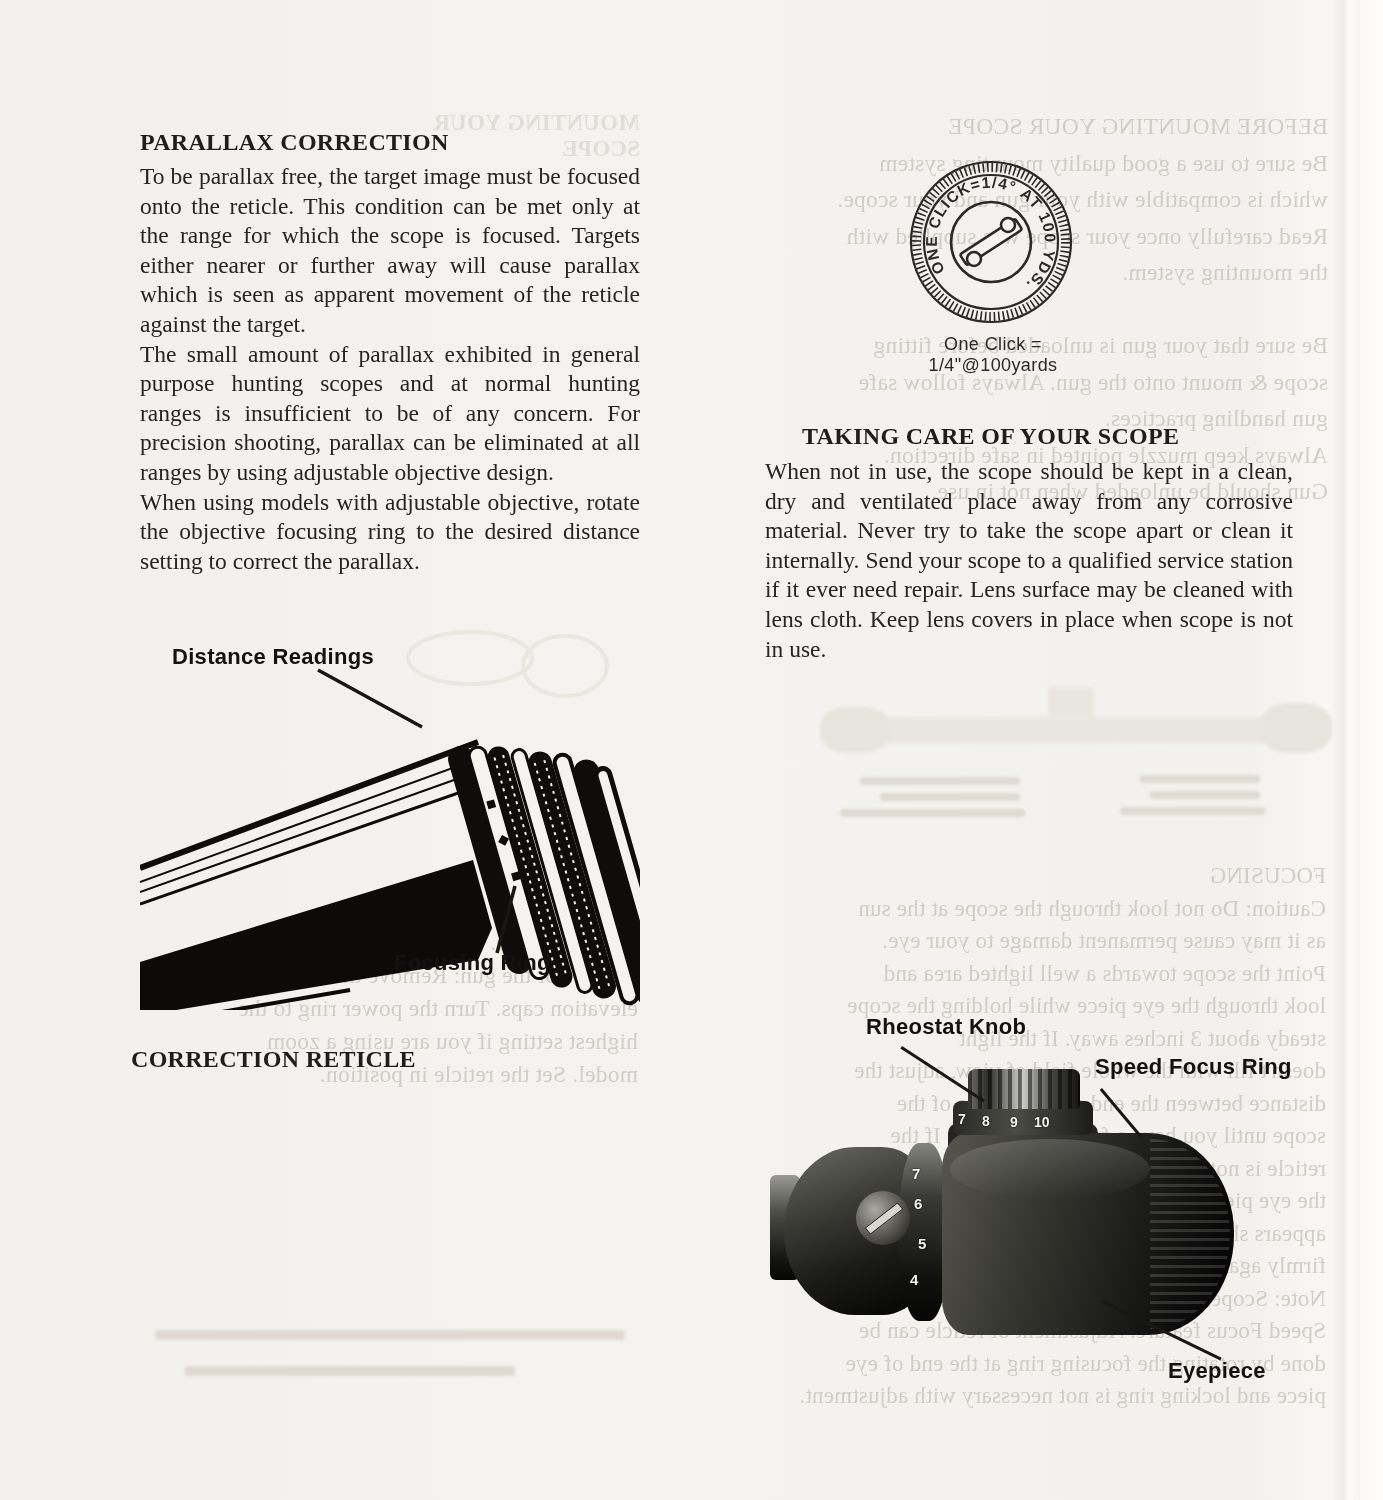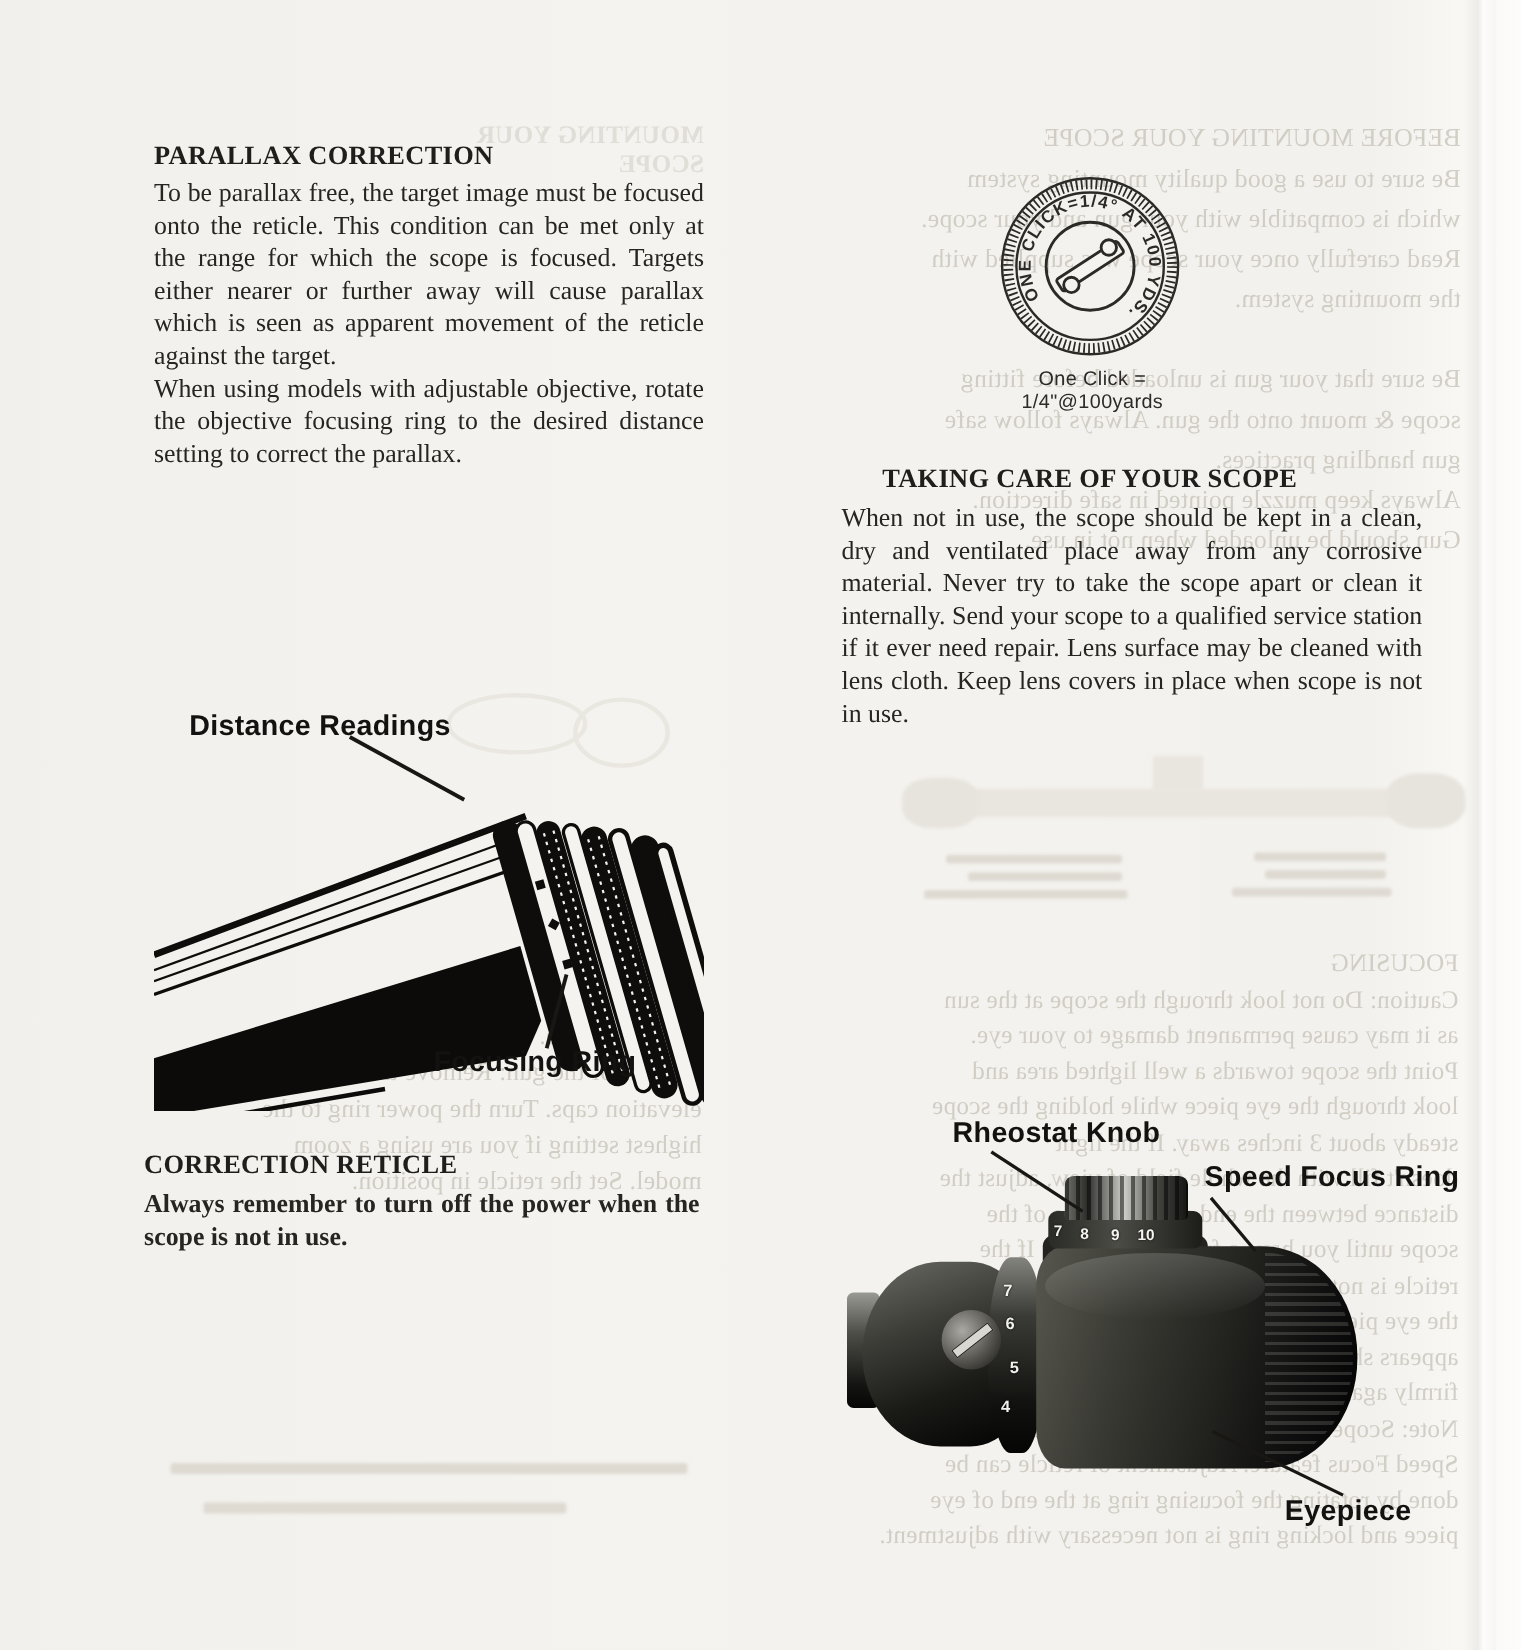--- a/index.html
+++ b/index.html
@@ -18,21 +18,21 @@
   .abs{position:absolute;}
   .h{
     font-weight:bold;font-size:24px;color:#1f1e1c;letter-spacing:.3px;z-index:2;
   }
   .body-text{
     font-size:23.5px;line-height:29.6px;color:#262521;text-align:justify;z-index:2;
   }
   .body-text p{margin:0;}
   .bold-p{font-weight:bold;}
   .lbl{
-    font-family:"Liberation Sans",sans-serif;font-weight:bold;font-size:26px;
+    font-family:"Liberation Sans",sans-serif;font-weight:bold;font-size:22px;
     color:#131210;letter-spacing:.3px;z-index:3;white-space:nowrap;
   }
   .caption{
     font-family:"Liberation Sans",sans-serif;font-size:18px;color:#2c2b28;
     text-align:center;z-index:2;letter-spacing:.4px;
   }
   .leader{
     position:absolute;height:0;border-top:3px solid #181714;transform-origin:0 0;z-index:3;
   }
   
@@ -130,20 +130,21 @@
 
 <div class="ghost" style="left:145px;top:1330px;width:500px;height:70px;">
   <div class="ghost-bar" style="left:10px;top:0;width:470px;height:10px;"></div>
   <div class="ghost-bar" style="left:40px;top:36px;width:330px;height:10px;"></div>
 </div>
 
 <div class="abs h" style="left:140px;top:129px;">PARALLAX CORRECTION</div>
 
 <div class="abs body-text" style="left:140px;top:162px;width:500px;">
   <p>To be parallax free, the target image must be focused onto the reticle. This condition can be met only at the range for which the scope is focused. Targets either nearer or further away will cause parallax which is seen as apparent movement of the reticle against the target.</p>
+  <p>The small amount of parallax exhibited in general purpose hunting scopes and at normal hunting ranges is insufficient to be of any concern. For precision shooting, parallax can be eliminated at all ranges by using adjustable objective design.</p>
   <p>When using models with adjustable objective, rotate the objective focusing ring to the desired distance setting to correct the parallax.</p>
 </div>
 
 <svg class="abs" style="left:140px;top:630px;z-index:2;" width="500" height="380" viewBox="0 0 500 380">
 
   <ellipse cx="330" cy="28" rx="62" ry="26" fill="none" stroke="#eae7e1" stroke-width="4"></ellipse>
   <ellipse cx="425" cy="36" rx="42" ry="30" fill="none" stroke="#eae7e1" stroke-width="4"></ellipse>
 
   <path d="M0,238 L338,112" stroke="#0e0d0b" stroke-width="6" fill="none"></path>
   <path d="M0,252 L340,128" stroke="#0e0d0b" stroke-width="2" fill="none"></path>
@@ -180,21 +181,20 @@
   <line x1="178" y1="40" x2="282" y2="97" stroke="#181714" stroke-width="3.5"></line>
   <line x1="375" y1="256" x2="357" y2="323" stroke="#181714" stroke-width="3.5"></line>
 </svg>
 
 <div class="abs lbl" style="left:172px;top:644px;">Distance Readings</div>
 <div class="abs lbl" style="left:394px;top:950px;">Focusing Ring</div>
 
 <div class="abs h" style="left:131px;top:1046px;">CORRECTION RETICLE</div>
 
 <div class="abs body-text" style="left:131px;top:1081px;width:505px;">
-  <p class="bold-p">Always remember to turn off the power when the scope is not in use.</p>
 </div>
 
 <svg class="abs" style="left:880px;top:140px;z-index:2;" width="225" height="215" viewBox="0 0 225 215">
   <circle cx="111" cy="102" r="80" fill="none" stroke="#2b2a27" stroke-width="2.2"></circle>
   <circle cx="111" cy="102" r="74.5" fill="none" stroke="#2b2a27" stroke-width="9" stroke-dasharray="1.6 2.9"></circle>
   <circle cx="111" cy="102" r="67" fill="none" stroke="#2b2a27" stroke-width="2.2"></circle>
   <circle cx="111" cy="102" r="40" fill="none" stroke="#2b2a27" stroke-width="2.6"></circle>
   <rect x="78" y="95.5" width="66" height="13" rx="2.5" fill="#f5f3ef" stroke="#2b2a27" stroke-width="2.6" transform="rotate(-33 111 102)"></rect>
   <circle cx="128" cy="85" r="7" fill="#f5f3ef" stroke="#2b2a27" stroke-width="2.6"></circle>
   <circle cx="94" cy="119" r="7" fill="#f5f3ef" stroke="#2b2a27" stroke-width="2.6"></circle>

